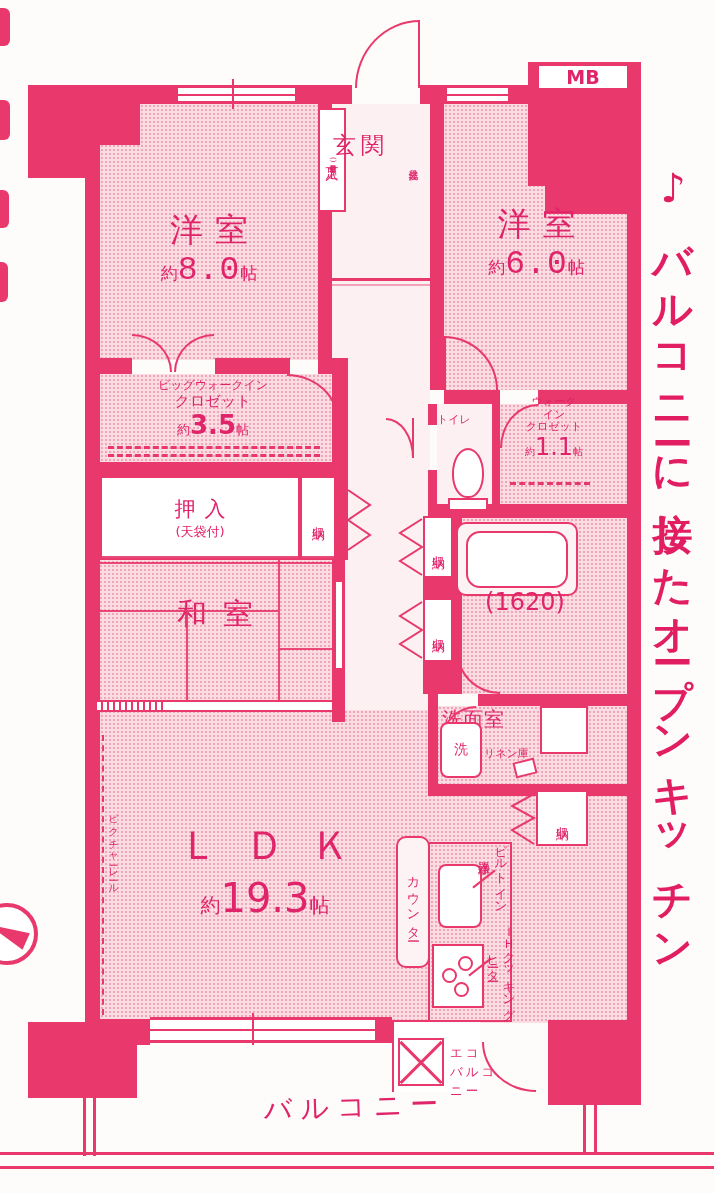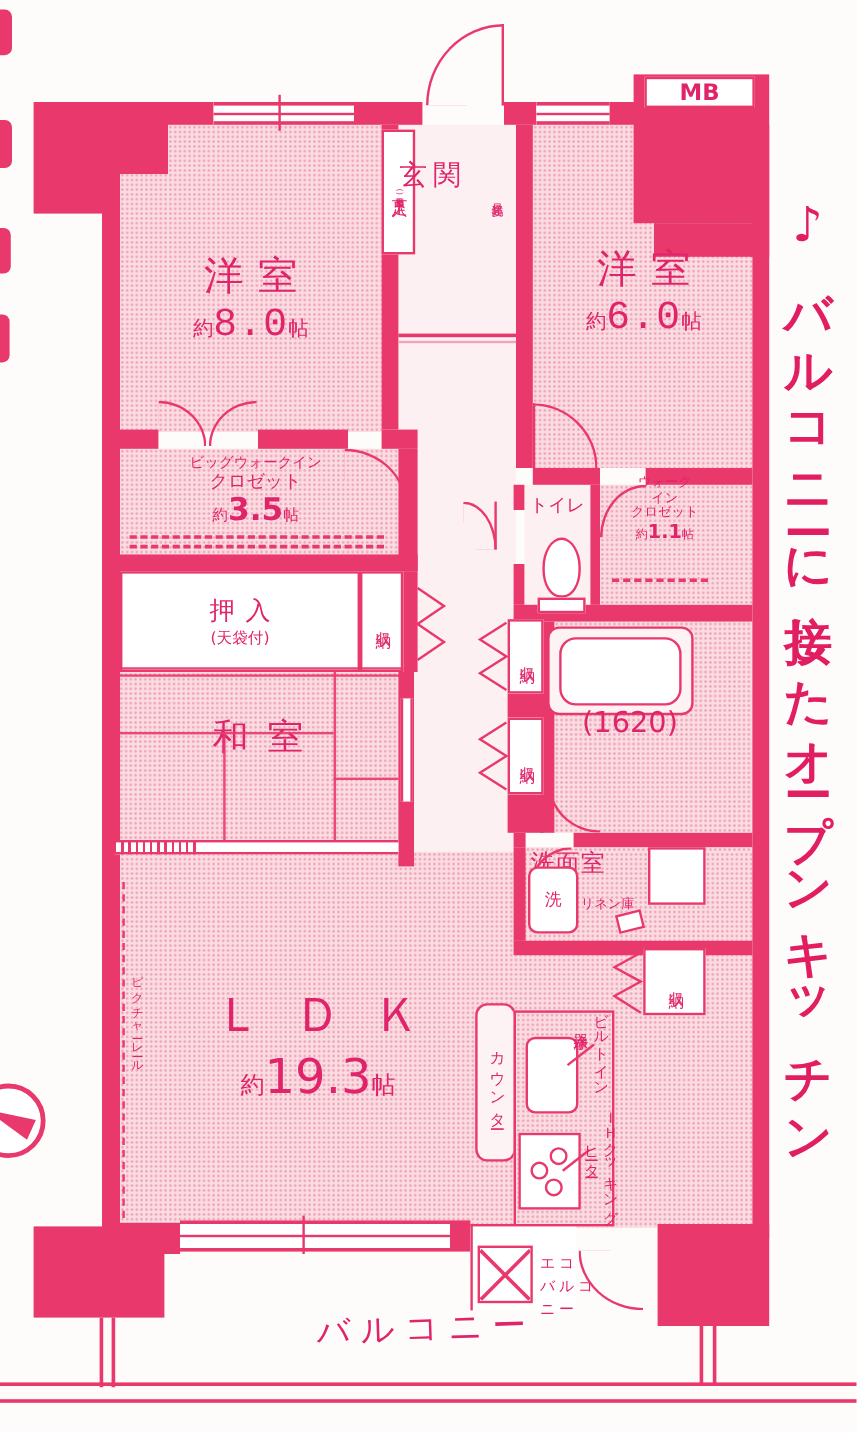--- a/index.html
+++ b/index.html
@@ -174,31 +174,31 @@
   <div class="tline" style="left:95px;top:610px;width:183px;height:2px;"></div>
   <div class="tline" style="left:186px;top:610px;width:2px;height:100px;"></div>
   <div class="tline" style="left:278px;top:560px;width:2px;height:150px;"></div>
   <div class="tline" style="left:278px;top:648px;width:54px;height:2px;"></div>
   <div class="tline" style="left:100px;top:556px;width:236px;height:2px;"></div>
   <div class="tline" style="left:100px;top:562px;width:236px;height:2px;"></div>
 
   <div class="abs" style="left:95px;top:700px;width:237px;height:12px;background:#fff;border-top:2px solid var(--wall);border-bottom:2px solid var(--wall);box-sizing:border-box;"></div>
   <div class="abs" style="left:95px;top:700px;width:70px;height:12px;background:repeating-linear-gradient(90deg,var(--wall) 0 2px,transparent 2px 6px);"></div>
 
-  <div class="lbl" style="left:437px;top:412px;width:55px;text-align:center;font-size:15px;">トイレ</div>
+  <div class="lbl" style="left:437px;top:412px;width:55px;text-align:left;font-size:11px;">トイレ</div>
   <div class="abs" style="left:452px;top:448px;width:32px;height:50px;border:2px solid var(--wall);border-radius:50% 50% 46% 46%;background:#fff;box-sizing:border-box;"></div>
   <div class="abs" style="left:448px;top:498px;width:40px;height:13px;border:2px solid var(--wall);background:#fff;box-sizing:border-box;"></div>
   <div class="arc tr" style="left:386px;top:418px;width:28px;height:40px;"></div>
   <div class="leaf" style="left:412px;top:418px;width:2px;height:40px;"></div>
 
   <div class="lbl" style="left:516px;top:396px;width:76px;text-align:center;line-height:1.15;">
     <div style="font-size:11px;">ウォーク</div>
     <div style="font-size:11px;">イン</div>
     <div style="font-size:11px;">クロゼット</div>
-    <div style="font-size:10px;"><span>約</span><b style="font-size:16px;font-weight:700;">1.1</b><span>帖</span></div>
+    <div style="font-size:10px;"><span>約</span><b style="font-size:24px;font-weight:400;">1.1</b><span>帖</span></div>
   </div>
   <div class="dash" style="left:510px;top:482px;width:80px;"></div>
   <div class="arc tl" style="left:500px;top:404px;width:38px;height:44px;"></div>
 
   <div class="box center vt sv" style="left:423px;top:516px;width:30px;height:62px;">
       <span>収納</span>
     </div>
   <svg class="bifold" style="left:398px;top:517px;" width="26" height="60" viewBox="0 0 26 60">
       <polyline points="24,2 2,16 24,30 2,44 24,58" fill="none" stroke="#e8386c" stroke-width="2"></polyline>
     </svg>

